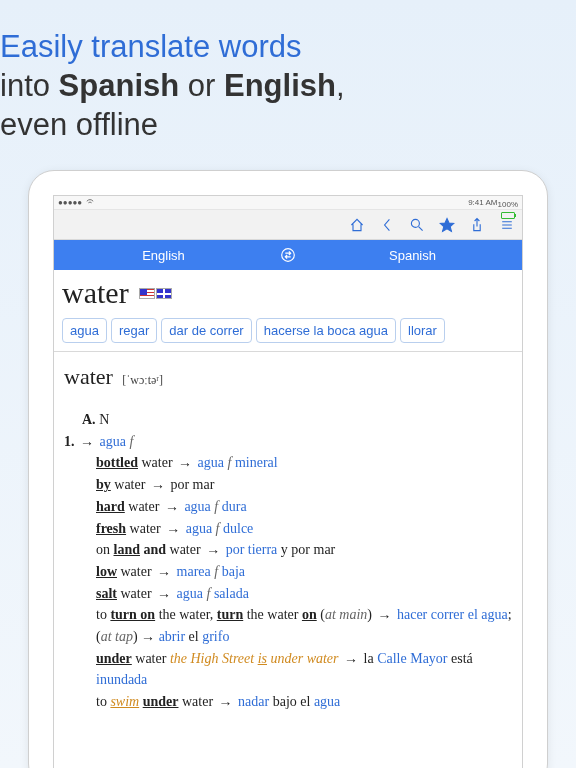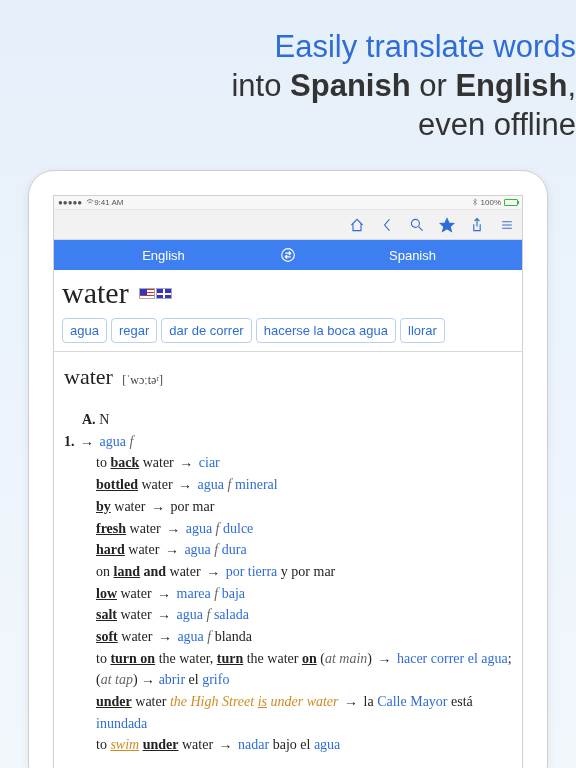--- a/index.html
+++ b/index.html
@@ -4,21 +4,21 @@
 <style>
   * { margin: 0; padding: 0; box-sizing: border-box; }
   body {
     width: 576px;
     height: 768px;
     background: linear-gradient(to bottom, #e6f0fa 0%, #f2f7fc 100%);
     font-family: -apple-system, "Helvetica Neue", Helvetica, Arial, sans-serif;
     overflow: hidden;
   }
   .promo {
-    text-align: right;
+    text-align: left;
     padding-top: 28px;
     color: #333;
     font-size: 31px;
     font-weight: 300;
     line-height: 1.25;
   }
   .promo .blue { color: #2f6dd6; font-weight: 400; }
   .promo .bold { font-weight: 600; color: #333; }
   .tablet {
     position: absolute;
@@ -44,22 +44,22 @@
   .statusbar {
     height: 14px;
     background: #f7f7f7;
     font-size: 8px;
     color: #555;
     display: flex;
     align-items: center;
     padding: 0 4px;
     border-bottom: 1px solid #e5e5e5;
   }
-  .statusbar .center { flex: 1; text-align: left; }
-  .statusbar .right { display: flex; gap: 3px; align-items: center; }
+  .statusbar .center { flex: 1; text-align: right; }
+  .statusbar .right { display: flex; gap: 3px; align-items: center; flex-direction: column; }
   .battery {
     width: 14px; height: 7px; border: 1px solid #3b3; border-radius: 1px; position: relative;
   }
   .battery::after { content:""; position:absolute; right:-2px; top:1px; width:1px; height:3px; background:#3b3; }
   .battery .fill { width: 100%; height: 100%; background:#4c4; }
   .toolbar {
     height: 30px;
     background: #f2f2f2;
     border-bottom: 1px solid #d9d9d9;
     display: flex;
@@ -231,29 +231,27 @@
       <span class="pos">
         <b>A.</b> <span>N</span>
       </span>
       <div class="sense">
         <b>1.</b>
         <span class="arr">→</span>
         <span class="tgt">agua</span>
         <span class="g">f</span>
       </div>
       <div id="rows">
-          <div class="row">to <b><span class="uline">back</span></b> water <span class="arr">→</span> <span class="tgt">ciar</span></div>
           <div class="row"><b><span class="uline">bottled</span></b> water <span class="arr">→</span> <span class="tgt">agua</span> <span class="g">f</span> <span class="tgt">mineral</span></div>
           <div class="row"><b><span class="uline">by</span></b> water <span class="arr">→</span> por mar</div>
+          <div class="row"><b><span class="uline">hard</span></b> water <span class="arr">→</span> <span class="tgt">agua</span> <span class="g">f</span> <span class="tgt">dura</span></div>
           <div class="row"><b><span class="uline">fresh</span></b> water <span class="arr">→</span> <span class="tgt">agua</span> <span class="g">f</span> <span class="tgt">dulce</span></div>
-          <div class="row"><b><span class="uline">hard</span></b> water <span class="arr">→</span> <span class="tgt">agua</span> <span class="g">f</span> <span class="tgt">dura</span></div>
           <div class="row">on <b><span class="uline">land</span> and</b> water <span class="arr">→</span> <span class="tgt">por tierra</span> y por mar</div>
           <div class="row"><b><span class="uline">low</span></b> water <span class="arr">→</span> <span class="tgt">marea</span> <span class="g">f</span> <span class="tgt">baja</span></div>
           <div class="row"><b><span class="uline">salt</span></b> water <span class="arr">→</span> <span class="tgt">agua</span> <span class="g">f</span> <span class="tgt">salada</span></div>
-          <div class="row"><b><span class="uline">soft</span></b> water <span class="arr">→</span> <span class="tgt">agua</span> <span class="g">f</span> blanda</div>
           <div class="row">to <b><span class="uline">turn on</span></b> the water, <b><span class="uline">turn</span></b> the water <b><span class="uline">on</span></b> (<span class="g">at main</span>) <span class="arr">→</span> <span class="tgt">hacer correr el agua</span>; (<span class="g">at tap</span>) → <span class="tgt">abrir</span> el <span class="tgt">grifo</span></div>
           <div class="row"><b><span class="uline">under</span></b> water <span class="orange">the High Street <span class="uline">is</span> under water</span> <span class="arr">→</span> la <span class="tgt">Calle Mayor</span> está <span class="tgt">inundada</span></div>
           <div class="row">to <span class="orange uline">swim</span> <b><span class="uline">under</span></b> water <span class="arr">→</span> <span class="tgt">nadar</span> bajo el <span class="tgt">agua</span></div>
         </div>
     </div>
 
   </div>
 </div>
 
 </body></html>

